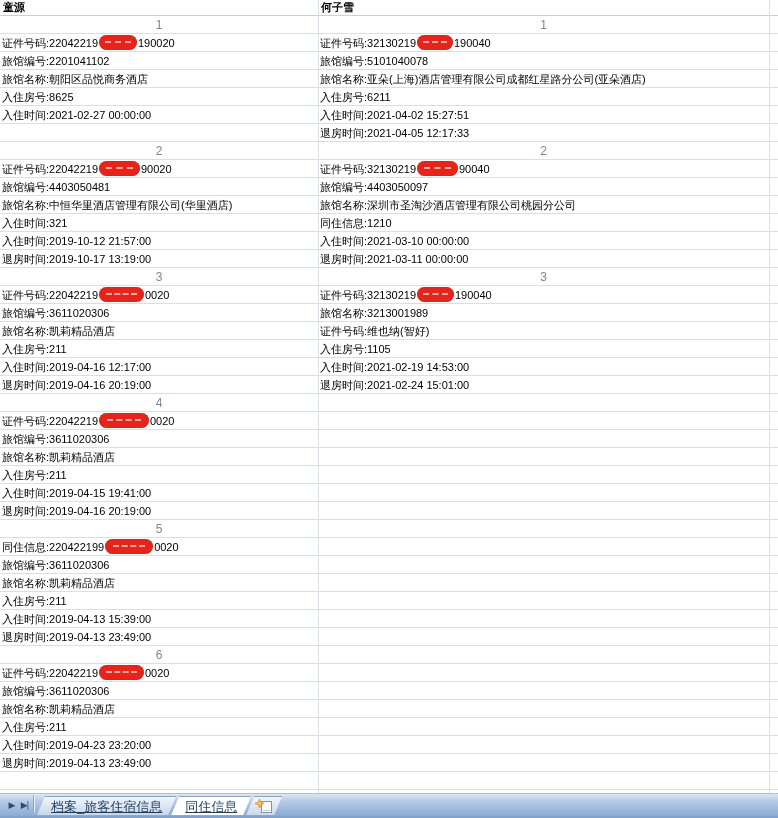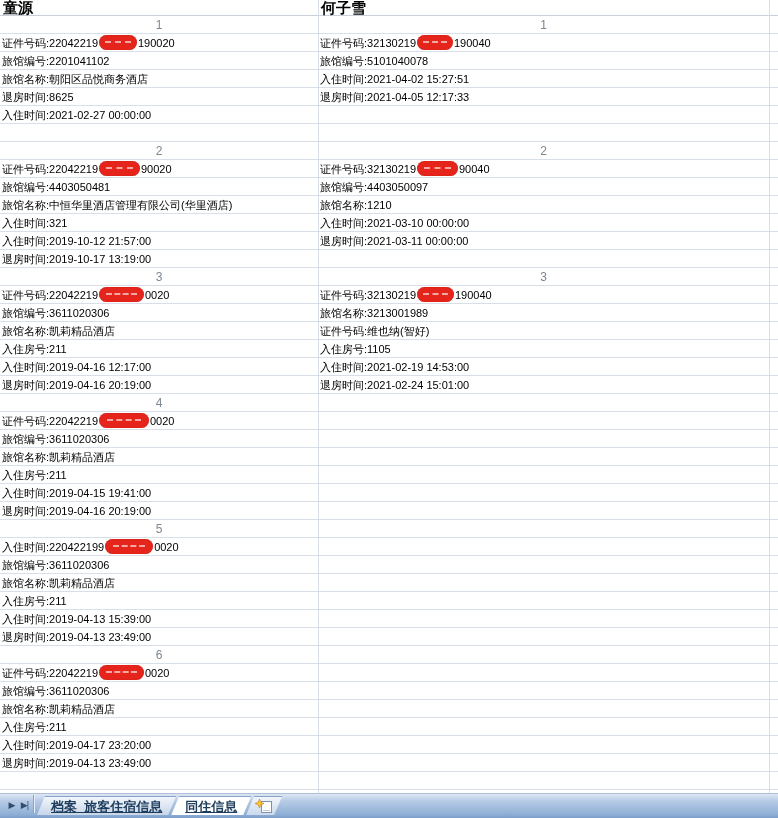--- a/index.html
+++ b/index.html
@@ -29,21 +29,21 @@
   .vline{position:absolute;top:0;width:1px;height:793px;background:#d9dfe8;}
   .vline.v1{left:318px;}
   .vline.v2{left:769px;}
 
   .col{position:absolute;top:0;}
   .col-left{left:0;width:318px;}
   .col-right{left:318px;width:451px;}
 
   .col-header{
     height:16px;line-height:15px;padding-left:3px;
-    font-size:15px;font-weight:bold;color:#000;
+    font-size:11px;font-weight:bold;color:#000;
     white-space:nowrap;
   }
   .records{position:relative;}
   .record{height:126px;}
   .rec-no{
     height:18px;line-height:18px;text-align:center;
     font-size:12px;color:#7b8794;
   }
   .row{
     height:18px;line-height:18px;padding-left:2px;
@@ -73,21 +73,20 @@
     height:18px;line-height:18px;cursor:default;letter-spacing:-1px;
   }
   .navsep{width:1px;height:18px;margin:1px 3px 0 2px;background:#8aa3c4;box-shadow:1px 0 0 #e8eef7;}
   .tab{
     height:19px;line-height:19px;margin-top:2px;
     padding:0 14px;font-size:13px;color:#1e3c5c;
     text-decoration:underline;white-space:nowrap;
     clip-path:polygon(8px 0,100% 0,calc(100% - 8px) 100%,0 100%);
     border-top:1px solid #8aa4c8;box-sizing:border-box;
     margin-right:-5px;
-    font-weight:bold;
   }
   .tab.inactive{background:linear-gradient(#f2f6fb,#c7d6e9);}
   .tab.active{background:#ffffff;z-index:2;position:relative;}
   .tab.icontab{
     width:36px;padding:0;display:flex;align-items:center;justify-content:center;
     background:linear-gradient(#f2f6fb,#cbd9ec);z-index:1;position:relative;
   }
   .tabfill{flex:1;height:100%;}
 </style>
 </head>
@@ -100,21 +99,21 @@
   <div class="vline v2"></div>
 
   <div class="col col-left">
     <div class="col-header">童源</div>
     <div class="records">
         <div class="record">
           <div class="rec-no">1</div>
           <div class="row"><span>证件号码:22042219</span><span class="redact" style="width: 38px;"></span><span>190020</span></div>
           <div class="row">旅馆编号:2201041102</div>
           <div class="row">旅馆名称:朝阳区品悦商务酒店</div>
-          <div class="row">退房时间:8625</div>
+          <div class="row">入住房号:8625</div>
           <div class="row">入住时间:2021-02-27 00:00:00</div>
         </div>
         <div class="record">
           <div class="rec-no">2</div>
           <div class="row"><span>证件号码:22042219</span><span class="redact" style="width: 41px;"></span><span>90020</span></div>
           <div class="row">旅馆编号:4403050481</div>
           <div class="row">旅馆名称:中恒华里酒店管理有限公司(华里酒店)</div>
           <div class="row">入住时间:321</div>
           <div class="row">入住时间:2019-10-12 21:57:00</div>
           <div class="row">退房时间:2019-10-17 13:19:00</div>
@@ -132,54 +131,57 @@
           <div class="rec-no">4</div>
           <div class="row"><span>证件号码:22042219</span><span class="redact" style="width: 50px;"></span><span>0020</span></div>
           <div class="row">旅馆编号:3611020306</div>
           <div class="row">旅馆名称:凯莉精品酒店</div>
           <div class="row">入住房号:211</div>
           <div class="row">入住时间:2019-04-15 19:41:00</div>
           <div class="row">退房时间:2019-04-16 20:19:00</div>
         </div>
         <div class="record">
           <div class="rec-no">5</div>
-          <div class="row"><span>入住时间:220422199</span><span class="redact" style="width: 48px;"></span><span>0020</span></div>
+          <div class="row"><span>同住信息:220422199</span><span class="redact" style="width: 48px;"></span><span>0020</span></div>
           <div class="row">旅馆编号:3611020306</div>
           <div class="row">旅馆名称:凯莉精品酒店</div>
           <div class="row">入住房号:211</div>
           <div class="row">入住时间:2019-04-13 15:39:00</div>
           <div class="row">退房时间:2019-04-13 23:49:00</div>
         </div>
         <div class="record">
           <div class="rec-no">6</div>
           <div class="row"><span>证件号码:22042219</span><span class="redact" style="width: 45px;"></span><span>0020</span></div>
           <div class="row">旅馆编号:3611020306</div>
           <div class="row">旅馆名称:凯莉精品酒店</div>
           <div class="row">入住房号:211</div>
-          <div class="row">入住时间:2019-04-17 23:20:00</div>
+          <div class="row">入住时间:2019-04-23 23:20:00</div>
           <div class="row">退房时间:2019-04-13 23:49:00</div>
         </div>
       </div>
   </div>
 
   <div class="col col-right">
     <div class="col-header">何子雪</div>
     <div class="records">
         <div class="record">
           <div class="rec-no">1</div>
           <div class="row"><span>证件号码:32130219</span><span class="redact" style="width: 36px;"></span><span>190040</span></div>
           <div class="row">旅馆编号:5101040078</div>
+          <div class="row">旅馆名称:亚朵(上海)酒店管理有限公司成都红星路分公司(亚朵酒店)</div>
+          <div class="row">入住房号:6211</div>
           <div class="row">入住时间:2021-04-02 15:27:51</div>
           <div class="row">退房时间:2021-04-05 12:17:33</div>
         </div>
         <div class="record">
           <div class="rec-no">2</div>
           <div class="row"><span>证件号码:32130219</span><span class="redact" style="width: 41px;"></span><span>90040</span></div>
           <div class="row">旅馆编号:4403050097</div>
-          <div class="row">旅馆名称:1210</div>
+          <div class="row">旅馆名称:深圳市圣淘沙酒店管理有限公司桃园分公司</div>
+          <div class="row">同住信息:1210</div>
           <div class="row">入住时间:2021-03-10 00:00:00</div>
           <div class="row">退房时间:2021-03-11 00:00:00</div>
         </div>
         <div class="record">
           <div class="rec-no">3</div>
           <div class="row"><span>证件号码:32130219</span><span class="redact" style="width: 37px;"></span><span>190040</span></div>
           <div class="row">旅馆名称:3213001989</div>
           <div class="row">证件号码:维也纳(智好)</div>
           <div class="row">入住房号:1105</div>
           <div class="row">入住时间:2021-02-19 14:53:00</div>

